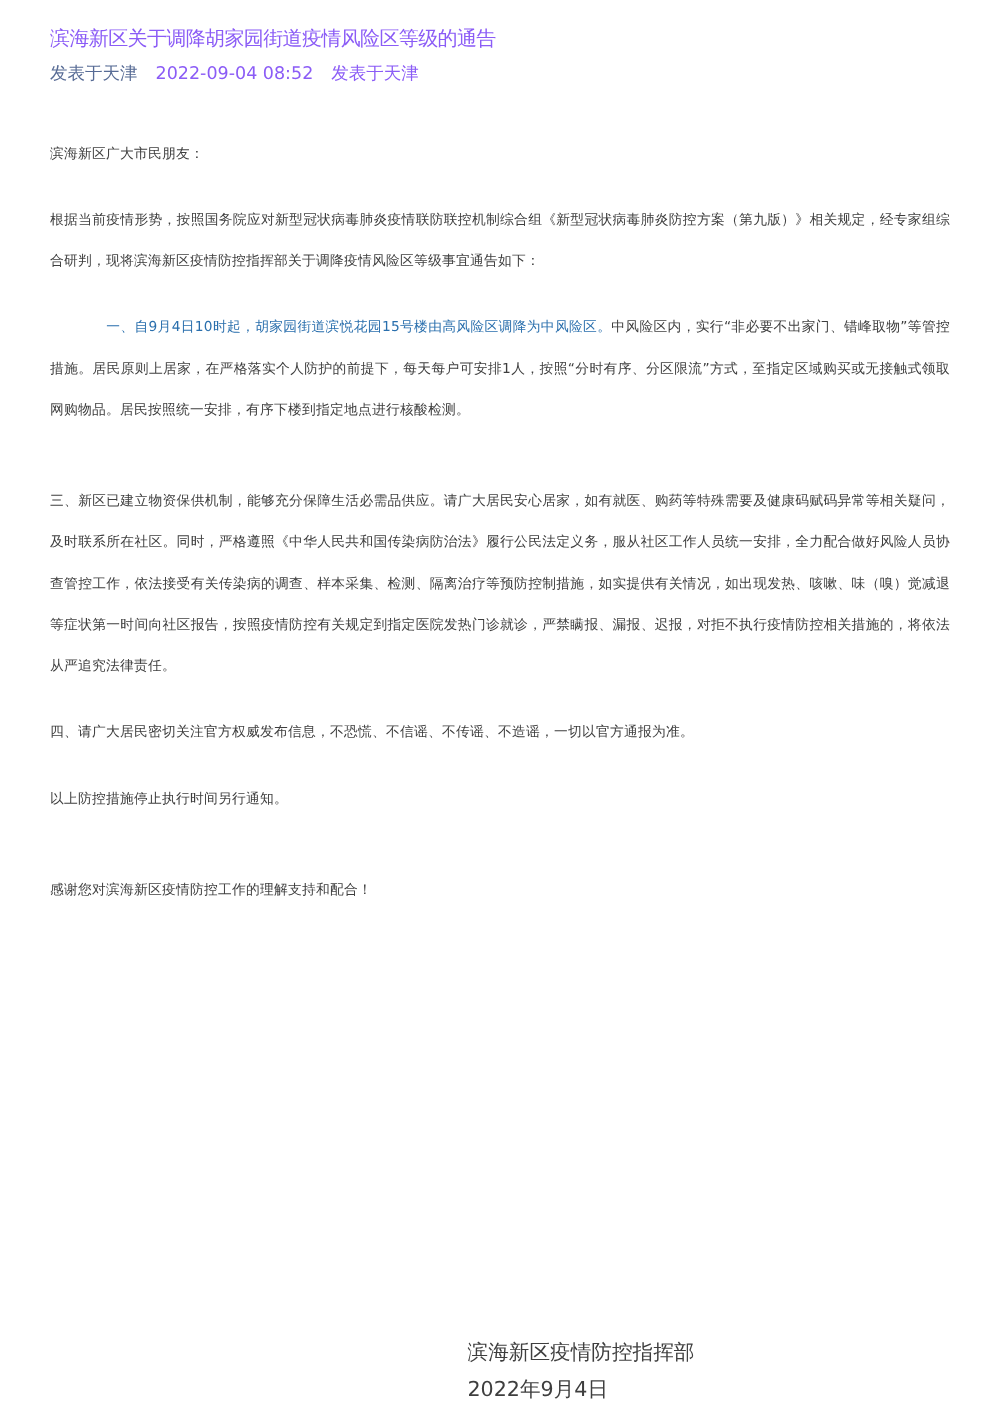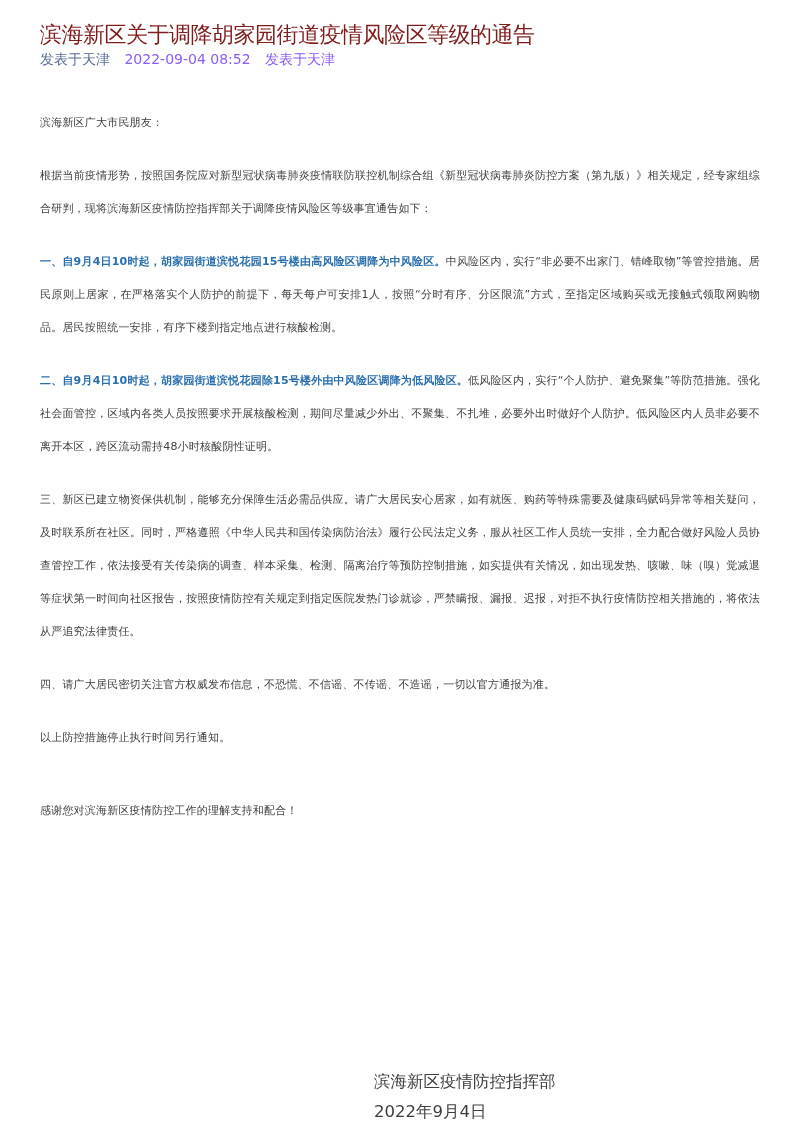--- a/index.html
+++ b/index.html
@@ -4,35 +4,35 @@
 <style>
   html, body { margin: 0; padding: 0; background: #ffffff; }
   body {
     width: 800px; height: 1134px; overflow: hidden; position: relative;
     font-family: "DejaVu Sans", "Liberation Sans", sans-serif;
     color: #333333;
   }
   .page { position: absolute; left: 0; top: 0; width: 800px; height: 1134px; }
   .title {
     position: absolute; left: 40px; top: 4px; width: 740px;
-    font-size: 22px; line-height: 32px; color: #7f1d1d; font-weight: normal;
+    font-size: 16px; line-height: 32px; color: #8b5cf6; font-weight: normal;
     white-space: nowrap; letter-spacing: -0.5px;
   }
   .meta {
     position: absolute; left: 40px; top: 48px; font-size: 14px; line-height: 22px;
     white-space: nowrap;
   }
   .meta .source { color: #576b95; cursor: pointer; }
   .meta .time, .meta .loc { color: #8b5cf6; margin-left: 10px; }
   .body { position: absolute; left: 40px; top: 106px; width: 720px; }
   .para {
     font-size: 11px; line-height: 33px; color: #3e3e3e; margin: 0;
     text-align: justify; letter-spacing: 0.2px;
   }
-  .para.hl-blue .strong { color: #2a6fad; font-weight: bold; }
+  .para.hl-blue .strong { color: #2a6fad; font-weight: normal; margin-left: 45px; }
   .gap { height: 20px; }
   .sign {
     position: absolute; right: 26px; width: 400px; text-align: left;
     font-size: 16.5px; line-height: 28px; color: #3e3e3e;
   }
 </style>
 </head>
 <body>
 
 <div class="page">
@@ -44,21 +44,20 @@
     <span class="loc">发表于天津</span>
   </div>
 
   <div class="body">
     <p class="para">滨海新区广大市民朋友：</p>
     <div class="gap"></div>
     <p class="para">根据当前疫情形势，按照国务院应对新型冠状病毒肺炎疫情联防联控机制综合组《新型冠状病毒肺炎防控方案（第九版）》相关规定，经专家组综合研判，现将滨海新区疫情防控指挥部关于调降疫情风险区等级事宜通告如下：</p>
     <div class="gap"></div>
     <p class="para hl-blue"><span class="strong">一、自9月4日10时起，胡家园街道滨悦花园15号楼由高风险区调降为中风险区。</span><span>中风险区内，实行“非必要不出家门、错峰取物”等管控措施。居民原则上居家，在严格落实个人防护的前提下，每天每户可安排1人，按照“分时有序、分区限流”方式，至指定区域购买或无接触式领取网购物品。居民按照统一安排，有序下楼到指定地点进行核酸检测。</span></p>
     <div class="gap"></div>
-    <p class="para hl-blue"><span class="strong">二、自9月4日10时起，胡家园街道滨悦花园除15号楼外由中风险区调降为低风险区。</span><span>低风险区内，实行“个人防护、避免聚集”等防范措施。强化社会面管控，区域内各类人员按照要求开展核酸检测，期间尽量减少外出、不聚集、不扎堆，必要外出时做好个人防护。低风险区内人员非必要不离开本区，跨区流动需持48小时核酸阴性证明。</span></p>
     <div class="gap"></div>
     <p class="para">三、新区已建立物资保供机制，能够充分保障生活必需品供应。请广大居民安心居家，如有就医、购药等特殊需要及健康码赋码异常等相关疑问，及时联系所在社区。同时，严格遵照《中华人民共和国传染病防治法》履行公民法定义务，服从社区工作人员统一安排，全力配合做好风险人员协查管控工作，依法接受有关传染病的调查、样本采集、检测、隔离治疗等预防控制措施，如实提供有关情况，如出现发热、咳嗽、味（嗅）觉减退等症状第一时间向社区报告，按照疫情防控有关规定到指定医院发热门诊就诊，严禁瞒报、漏报、迟报，对拒不执行疫情防控相关措施的，将依法从严追究法律责任。</p>
     <div class="gap"></div>
     <p class="para">四、请广大居民密切关注官方权威发布信息，不恐慌、不信谣、不传谣、不造谣，一切以官方通报为准。</p>
     <div class="gap"></div>
     <p class="para">以上防控措施停止执行时间另行通知。</p>
     <div class="gap"></div>
     <div class="gap"></div>
     <p class="para">感谢您对滨海新区疫情防控工作的理解支持和配合！</p>
   </div>

